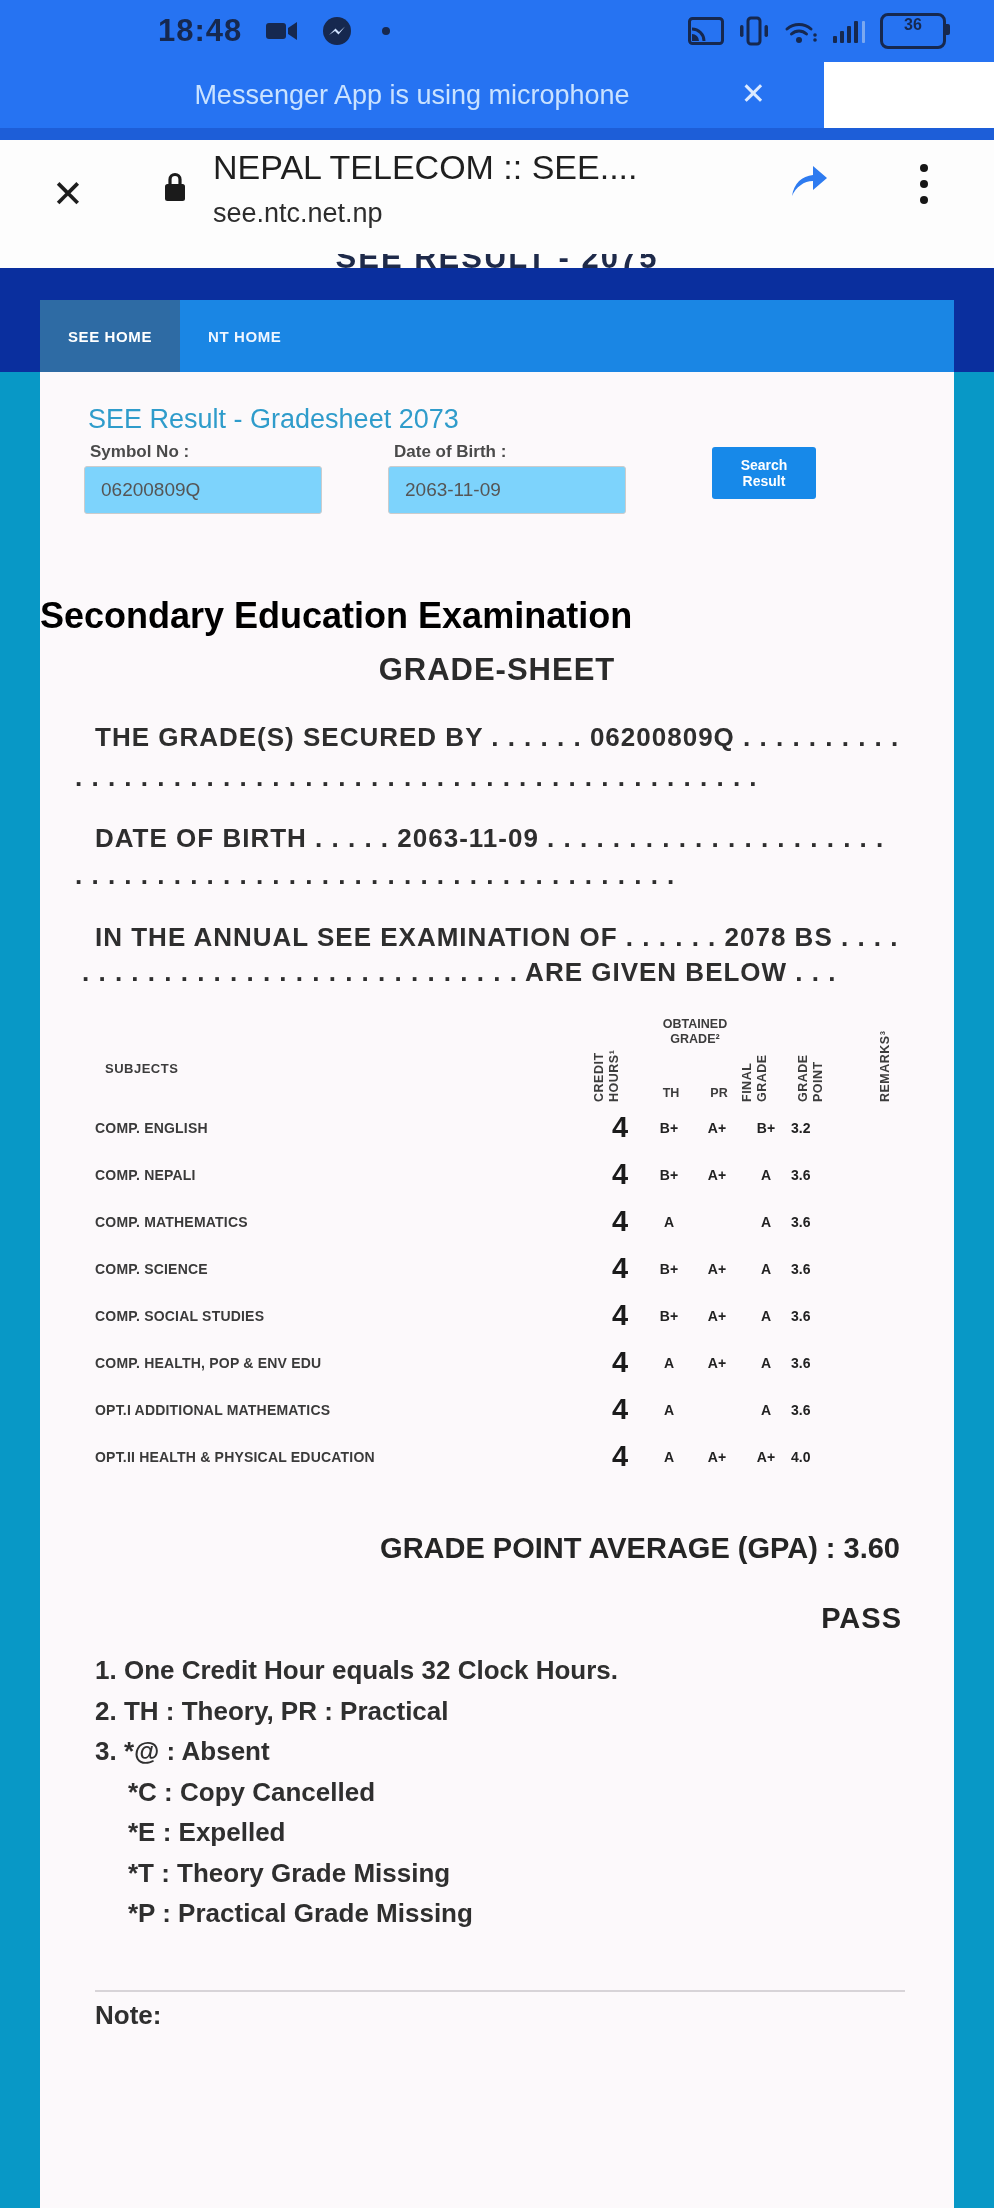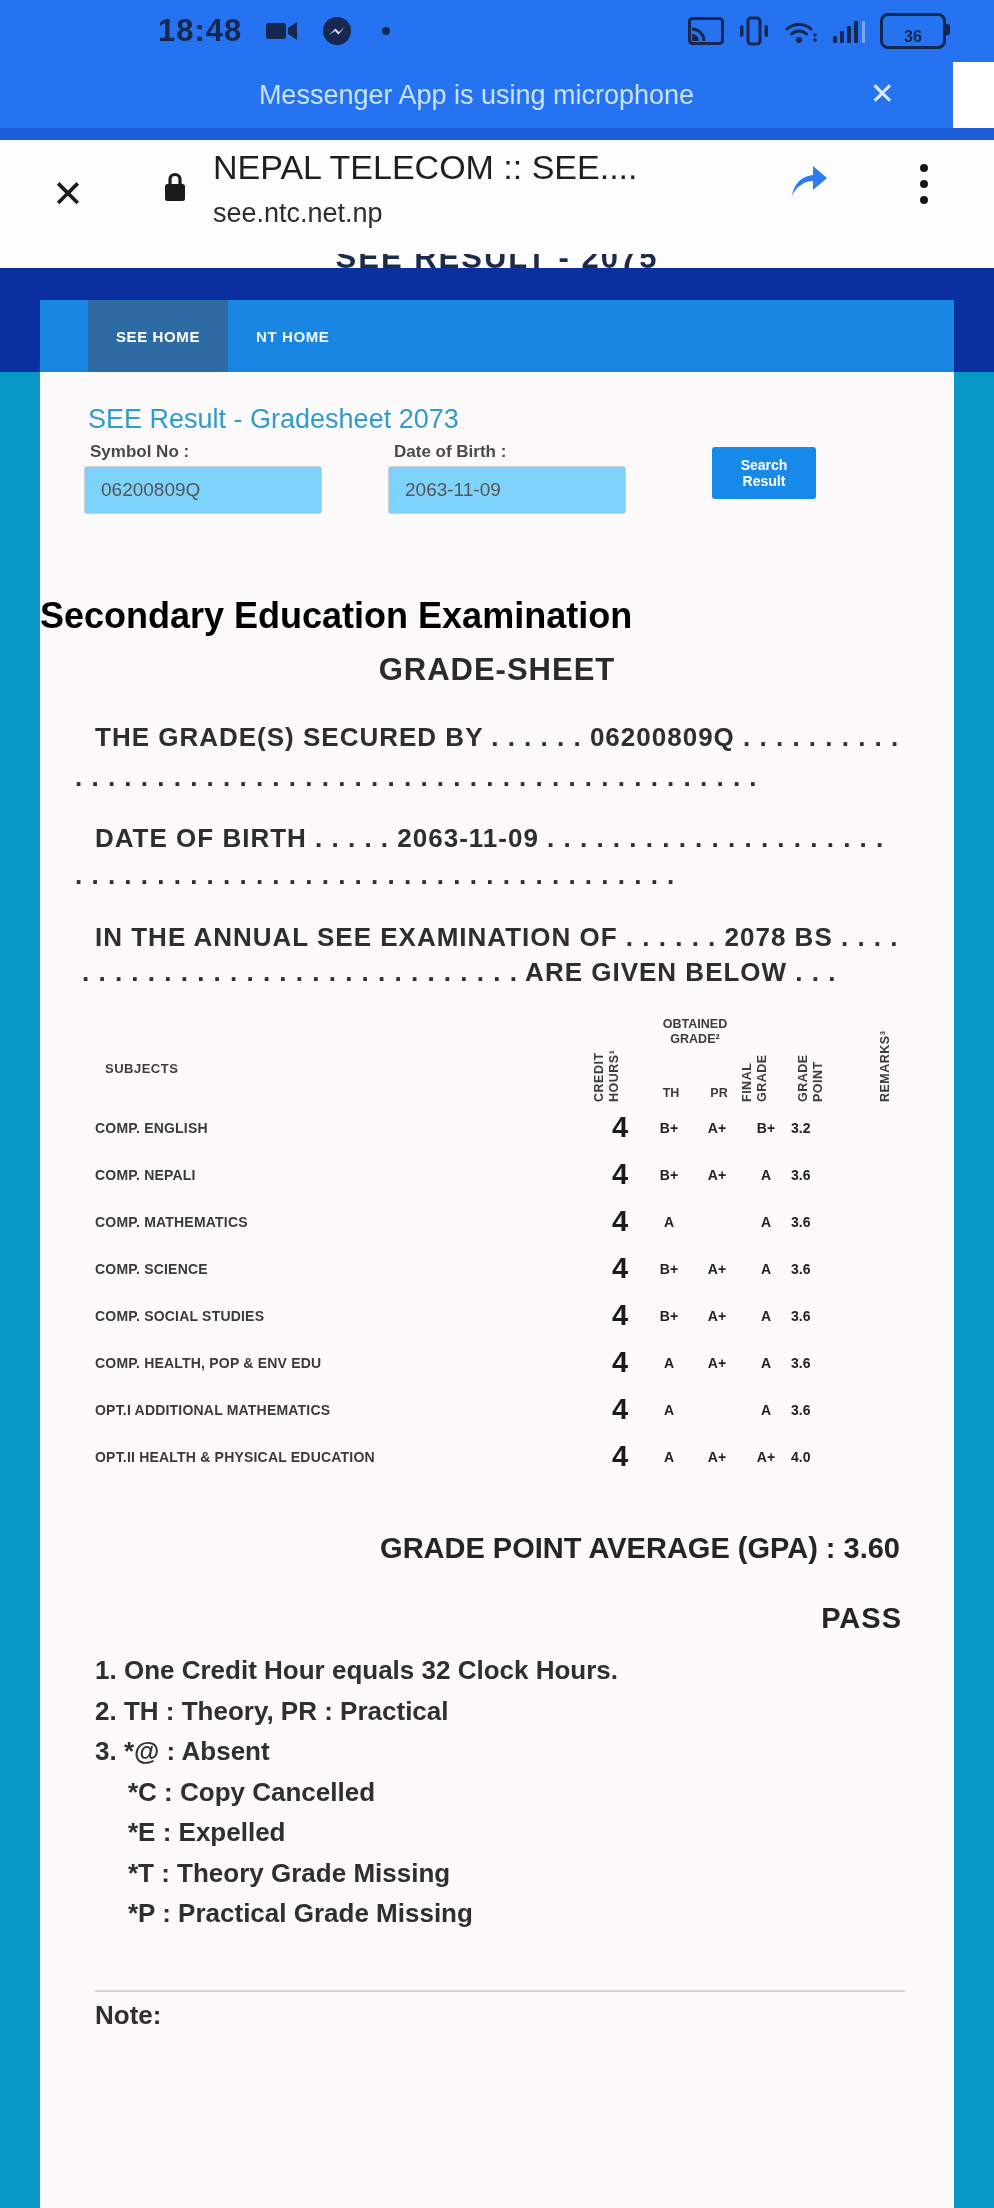--- a/index.html
+++ b/index.html
@@ -7,26 +7,26 @@
        font-family:"Liberation Sans", sans-serif;overflow:hidden;}
   .abs{position:absolute;}
 
   
   .status-bar{top:0;left:0;width:994px;height:62px;background:#2673f2;}
   .status-left{position:absolute;left:158px;top:0;height:62px;display:flex;align-items:center;gap:24px;}
   .status-time{font-size:31px;font-weight:bold;color:#16284f;letter-spacing:1px;}
   .status-right{position:absolute;right:48px;top:0;height:62px;display:flex;align-items:center;gap:13px;}
   .sicon{display:flex;align-items:center;}
   .sdot{width:8px;height:8px;border-radius:50%;background:#16284f;margin-left:6px;}
-  .battery{width:60px;height:30px;border:3px solid #16284f;border-radius:8px;display:flex;align-items:flex-end;justify-content:center;position:relative;}
+  .battery{width:60px;height:30px;border:3px solid #16284f;border-radius:8px;display:flex;align-items:flex-start;justify-content:center;position:relative;}
   .battery span{font-size:16px;font-weight:bold;color:#16284f;}
   .battery:after{content:"";position:absolute;right:-7px;top:8px;width:4px;height:11px;background:#16284f;border-radius:0 2px 2px 0;}
 
   
-  .notif{top:62px;left:0;width:953px;height:66px;background:#2673f2;display:flex;align-items:center;justify-content:center;}
+  .notif{top:62px;left:0;width:824px;height:66px;background:#2673f2;display:flex;align-items:center;justify-content:center;}
   .notif-text{font-size:27px;color:#c9e2ff;}
   .notif-close{position:absolute;right:58px;top:14px;font-size:30px;color:#dceaff;line-height:36px;}
   .notif-edge{top:128px;left:0;width:994px;height:12px;background:#1d5ed8;}
 
   
   .chrome{top:140px;left:0;width:994px;height:128px;background:#fdfdfd;}
   .chrome-close{position:absolute;left:52px;top:32px;font-size:38px;color:#1d1d1d;font-weight:400;}
   .lock{position:absolute;left:162px;top:30px;}
   .page-title{position:absolute;left:213px;top:8px;font-size:34px;color:#1f1f1f;white-space:nowrap;}
   .page-url{position:absolute;left:213px;top:58px;font-size:27px;color:#2d2d2d;}
@@ -176,21 +176,21 @@
       <i></i>
       <i></i>
     </span>
   <div class="clip-strip">
     <span>SEE RESULT - 2075</span>
   </div>
 </div>
 
 <div class="abs navy">
   <div class="navbar">
-    <div style="display:flex;width:100%;margin-left:48px;">
+    <div style="display:flex;width:100%;">
         <div class="tab active">SEE HOME</div>
         <div class="tab">NT HOME</div>
       </div>
   </div>
 </div>
 
 <div class="abs page">
   <div class="card">
 
     <div class="result-heading">SEE Result - Gradesheet 2073</div>

